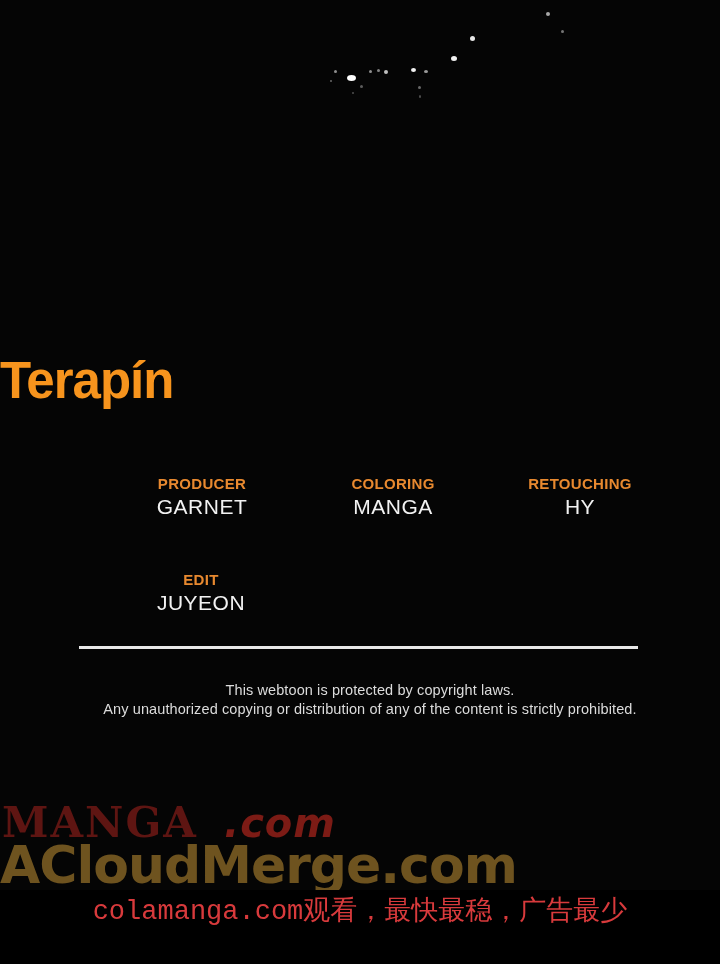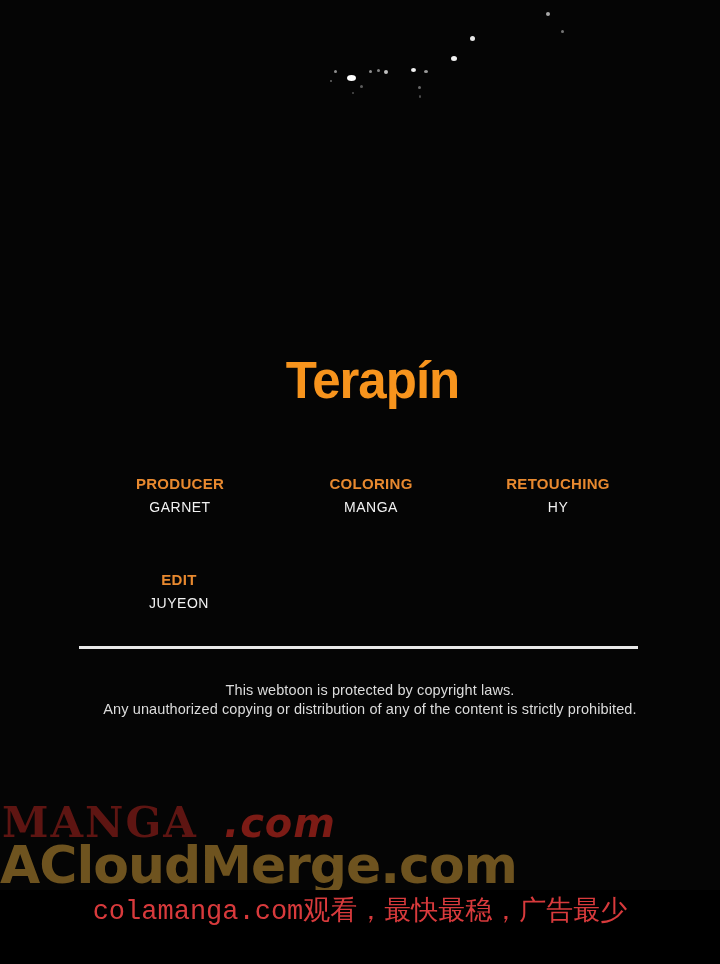--- a/index.html
+++ b/index.html
@@ -30,40 +30,40 @@
     position:absolute;left:0;top:0;
     width:720px;height:890px;
     background:var(--panel-bg);
   }
   
   .specks{position:absolute;left:0;top:0;width:720px;height:200px;}
   .speck{position:absolute;background:#ffffff;border-radius:50%;}
   
   .logo{
     position:absolute;left:0;top:351px;width:720px;
-    text-align:center;
+    text-align:left;
     font-size:51px;font-weight:bold;letter-spacing:-1px;
     color:var(--logo-color);
     line-height:60px;
-    padding-left:25px;
   }
   
   .credit{
     position:absolute;
     transform:translateX(-50%);
     text-align:center;
     white-space:nowrap;
+    margin-left:22px;
   }
   .credit .label{
     font-size:15px;font-weight:bold;letter-spacing:0.3px;
     color:var(--label-color);
     line-height:18px;
   }
   .credit .value{
-    font-size:14px;letter-spacing:0.5px;
+    font-size:21px;letter-spacing:0.5px;
     color:var(--value-color);
     line-height:24px;margin-top:2px;
   }
   .credit-producer{left:180px;top:475px;}
   .credit-coloring{left:371px;top:475px;}
   .credit-retouching{left:558px;top:475px;}
   .credit-edit{left:179px;top:571px;}
   
   .divider{
     position:absolute;left:79px;top:646px;

